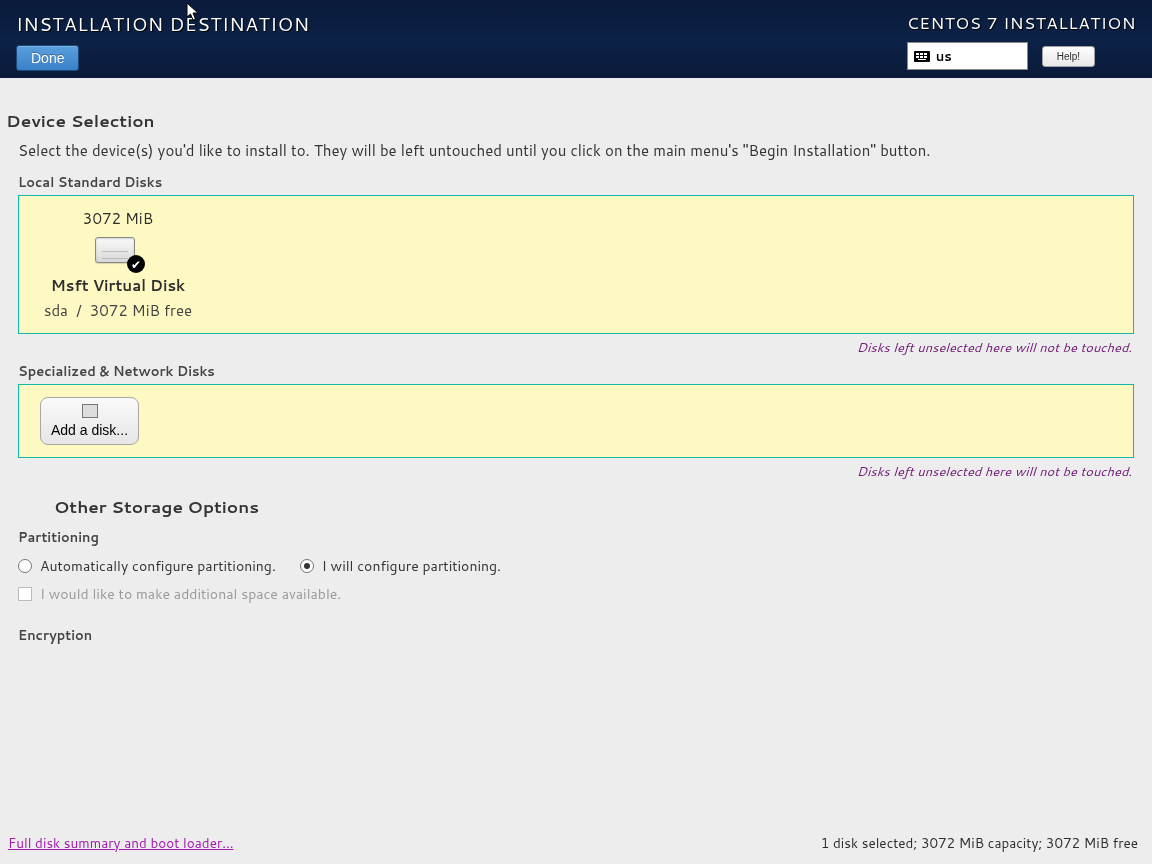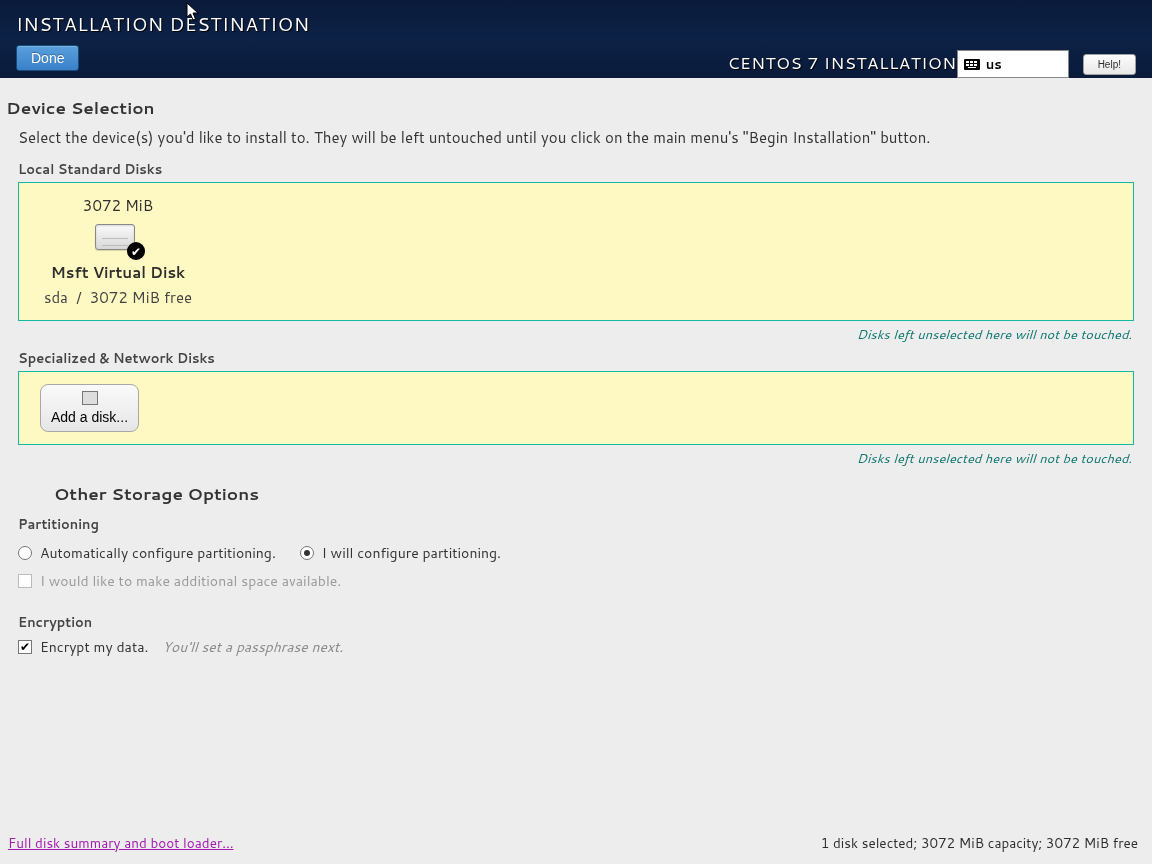--- a/index.html
+++ b/index.html
@@ -23,21 +23,21 @@
   color: #fff;
 }
 .header-left { display: flex; flex-direction: column; align-items: flex-start; }
 .header-title {
   font-size: 19px;
   font-weight: 400;
   letter-spacing: 0.5px;
   text-shadow: 1px 1px 1px #000;
   margin-bottom: 4px;
 }
-.header-right { display: flex; flex-direction: row; align-items: flex-end; }
+.header-right { display: flex; flex-direction: column; align-items: flex-start; }
 .header-right-row { display: flex; align-items: center; gap: 14px; margin-top: 4px; }
 .done-btn {
   background: linear-gradient(to bottom, #5aa0dd, #3a80c8);
   border: 1px solid #1a4a7a;
   border-radius: 3px;
   color: #fff;
   font-size: 14px;
   padding: 4px 14px;
   margin-top: 4px;
   text-shadow: 0 -1px rgba(0,0,0,.3);
@@ -48,21 +48,21 @@
   border: 1px solid #a0a0a0;
   border-radius: 3px;
   color: #2e2e2e;
   font-size: 10px;
   padding: 4px 14px;
 }
 .lang-box {
   background: #fff;
   border: 1px solid #888;
   height: 28px;
-  width: 112px;
+  width: 121px;
   display: flex;
   align-items: center;
   padding: 0 6px;
   gap: 6px;
   color: #000;
 }
 .kbd-icon {
   width: 16px; height: 11px;
   background: #000;
   position: relative;
@@ -74,21 +74,21 @@
   inset: 2px;
   background:
     linear-gradient(#fff,#fff) 0 0/3px 2px no-repeat,
     linear-gradient(#fff,#fff) 4px 0/3px 2px no-repeat,
     linear-gradient(#fff,#fff) 8px 0/3px 2px no-repeat,
     linear-gradient(#fff,#fff) 0 3px/3px 2px no-repeat,
     linear-gradient(#fff,#fff) 4px 3px/3px 2px no-repeat,
     linear-gradient(#fff,#fff) 8px 3px/3px 2px no-repeat,
     linear-gradient(#fff,#fff) 2px 6px/8px 2px no-repeat;
 }
-.content { padding: 11px 6px 0 6px; }
+.content { padding: 24px 6px 0 6px; }
 .section-title { font-size: 17px; font-weight: 600; color: #333; margin: 6px 0 4px 0; }
 .section-desc { font-size: 15px; color: #333; padding: 4px 0 6px 12px; }
 .sub-label { font-size: 13px; font-weight: 600; color: #444; padding: 6px 0 4px 12px; }
 .disk-panel {
   border: 1px solid #14b8a6;
   background: #fef9c3;
   margin: 0 12px;
   padding: 12px 14px;
 }
 .disk-item { display: inline-flex; flex-direction: column; align-items: center; min-width: 170px; }
@@ -106,21 +106,21 @@
 }
 .disk-check {
   position: absolute; right: -4px; bottom: -4px;
   width: 18px; height: 18px; border-radius: 50%;
   background: #000; color: #fff; font-size: 12px;
   display: flex; align-items: center; justify-content: center;
 }
 .disk-name { font-size: 15px; font-weight: 600; margin-bottom: 4px; }
 .disk-free { font-size: 15px; color: #444; }
 .panel-hint {
-  text-align: right; font-style: italic; color: #0f766e;
+  text-align: right; font-style: italic; color: #701a75;
   font-size: 13px; padding: 4px 14px 0 0;
 }
 .add-disk-btn {
   display: inline-flex; flex-direction: column; align-items: center;
   gap: 4px;
   border: 1px solid #a8a8a8; border-radius: 8px;
   background: linear-gradient(to bottom,#fafafa,#e6e6e6);
   padding: 6px 10px;
   font-size: 14px;
   margin: 4px 13px;
@@ -225,24 +225,19 @@
         <span class="r sel"></span>
         <span>I will configure partitioning.</span>
       </label>
     </div>
     <label class="chk disabled" style="padding:6px 0;">
       <span class="c"></span>
       <span>I would like to make additional space available.</span>
     </label>
 
     <div class="sub-label" style="padding-left:0;margin-top:10px;">Encryption</div>
-    <label class="chk" style="padding:2px 0;">
-      <span class="c sel"></span>
-      <span>Encrypt my data.</span>
-      <span class="enc-hint">You'll set a passphrase next.</span>
-    </label>
   </div>
 </div>
 
 <div class="footer">
   <a href="#">Full disk summary and boot loader...</a>
   <span>1 disk selected; 3072 MiB capacity; 3072 MiB free</span>
 </div>
 
 </body></html>

